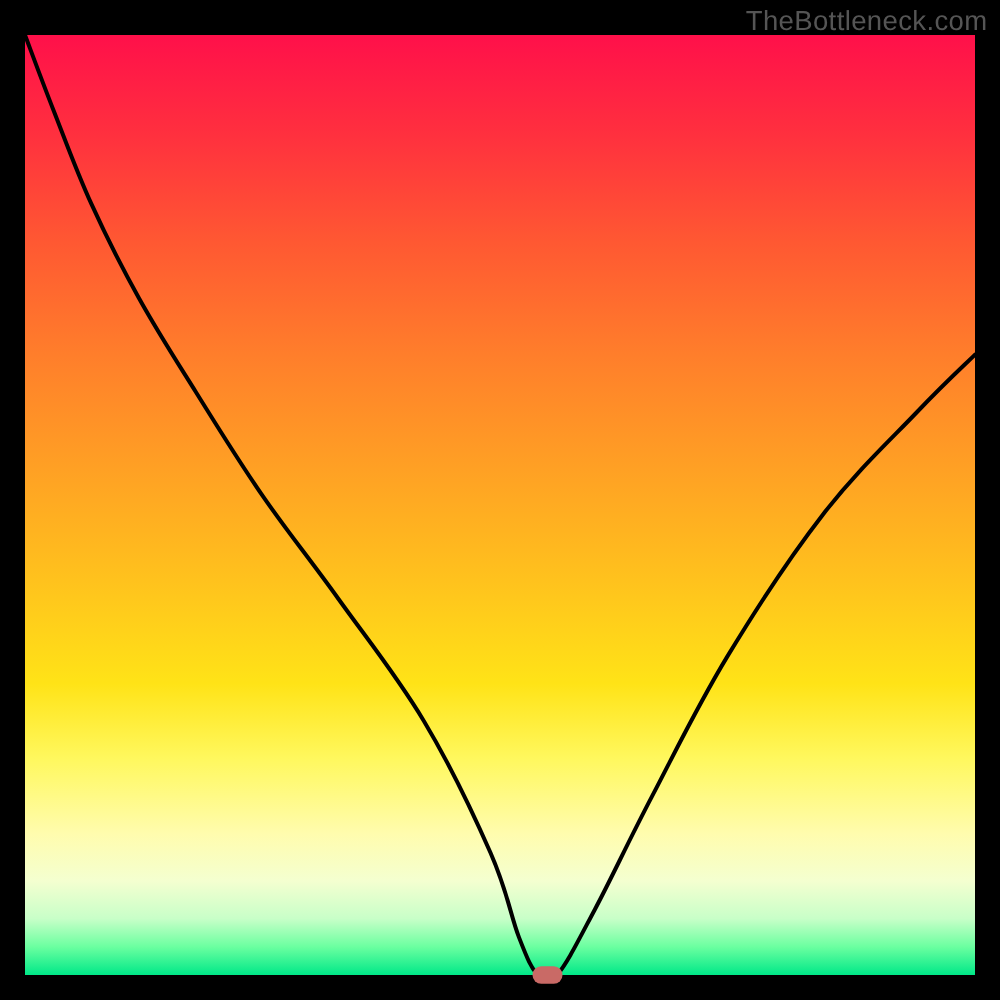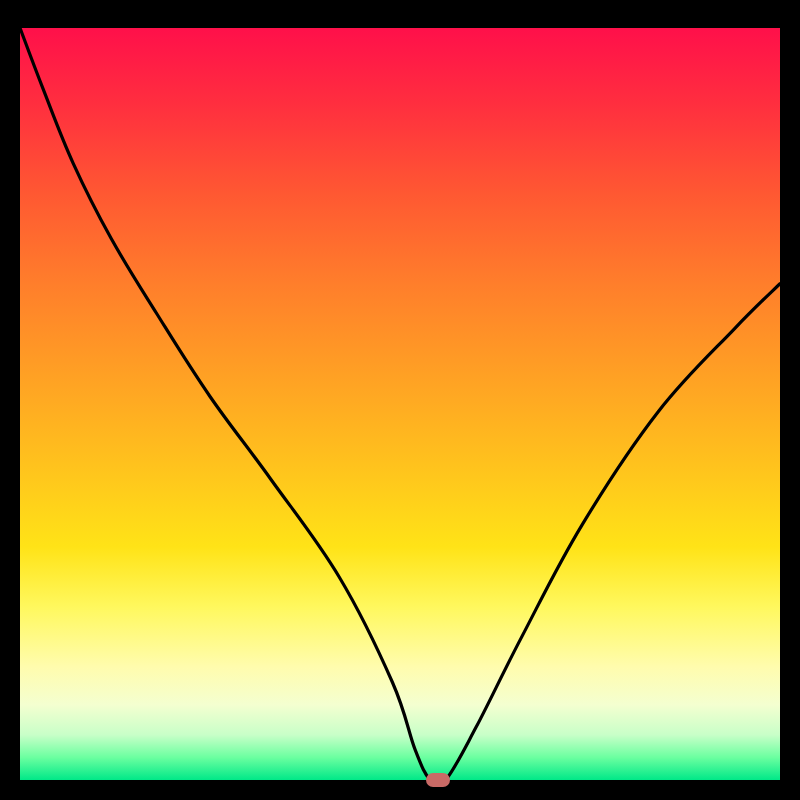--- a/index.html
+++ b/index.html
@@ -67,20 +67,21 @@
     border-radius: 7px;
     z-index: 3;
     transform: translate(-50%, -50%);
   }
 </style>
 </head>
 <body>
 
 <div class="frame">
 
+  <div class="watermark">TheBottleneck.com</div>
 
   <div class="plot"></div>
 
   <svg class="curve" viewBox="0 0 760 752" preserveAspectRatio="none">
     <path d="M 0.00 0.00 C 4.10 10.83, 13.22 35.80, 22.80 60.16 C 32.38 84.52, 40.89 108.29, 53.20 135.36 C 65.51 162.43, 76.15 183.49, 91.20 210.56 C 106.25 237.63, 119.02 257.33, 136.80 285.76 C 154.58 314.19, 169.48 338.70, 190.00 368.48 C 210.52 398.26, 227.54 418.71, 250.80 451.20 C 274.06 483.69, 297.31 512.41, 319.20 548.96 C 341.09 585.51, 358.72 623.11, 372.40 654.24 C 386.08 685.37, 388.36 704.32, 395.20 721.92 C 402.04 739.52, 404.93 746.59, 410.40 752.00 C 415.87 757.41, 417.39 761.48, 425.60 752.00 C 433.81 742.52, 442.32 725.08, 456.00 699.36 C 469.68 673.64, 482.45 645.67, 501.60 609.12 C 520.75 572.57, 537.78 536.93, 562.40 496.32 C 587.02 455.71, 611.04 418.71, 638.40 383.52 C 665.76 348.33, 692.51 323.81, 714.40 300.80 C 736.29 277.79, 751.79 263.80, 760.00 255.68" fill="none" stroke="#000" stroke-width="3.2" stroke-linecap="round" stroke-linejoin="round"></path>
   </svg>
 
   <div class="marker" style="left: 438px; top: 780px; background: rgb(201, 106, 102);"></div>
 
 </div>

